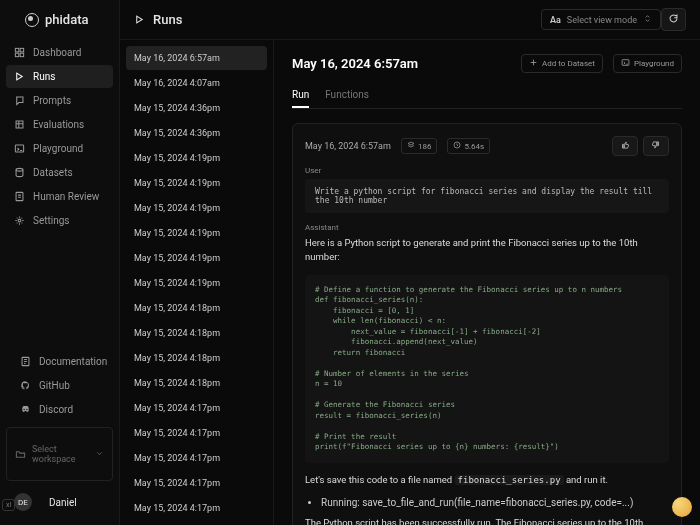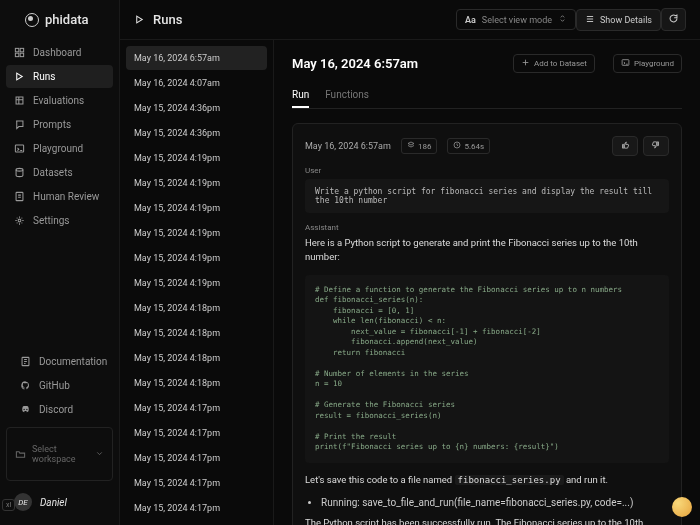--- a/index.html
+++ b/index.html
@@ -1,47 +1,47 @@
 <!DOCTYPE html>
 <html><head>
 <meta charset="utf-8">
 <style>
 * { margin: 0; padding: 0; box-sizing: border-box; font-family: -apple-system, BlinkMacSystemFont, "Segoe UI", Roboto, sans-serif; }
 body { background: #0a0a0a; color: #e5e5e5; font-size: 12px; width: 700px; height: 525px; overflow: hidden; display: flex; }
 .sidebar { width: 120px; background: #0d0d0d; border-right: 1px solid #1a1a1a; display: flex; flex-direction: column; padding: 8px 0; }
-.logo-row { display: flex; align-items: center; gap: 6px; padding: 4px 25px 14px; font-size: 13px; font-weight: 500; }
+.logo-row { display: flex; align-items: center; gap: 6px; padding: 4px 12px 14px; font-size: 13px; font-weight: 500; margin-left: 13px; }
 .logo-circle { width: 14px; height: 14px; border: 1.5px solid #ccc; border-radius: 50%; position: relative; }
 .logo-circle::after { content: ''; position: absolute; top: 2px; left: 2px; width: 5px; height: 5px; background: #ccc; border-radius: 50%; }
 .nav-section { display: flex; flex-direction: column; gap: 1px; padding: 0 6px; }
 .nav-item { display: flex; align-items: center; gap: 8px; padding: 6px 8px; border-radius: 4px; color: #999; cursor: pointer; font-size: 10px; }
 .nav-item.active { background: #1f1f1f; color: #fff; }
 .nav-icon { width: 11px; height: 11px; display: inline-flex; align-items: center; justify-content: center; flex-shrink: 0; }
 .sidebar-bottom { margin-top: auto; padding: 0 6px; }
 .workspace-row { display: flex; align-items: center; gap: 6px; padding: 16px 8px; color: #666; font-size: 9px; border: 1px solid #222; border-radius: 4px; margin: 6px 0; }
-.user-row { display: flex; align-items: center; gap: 8px; padding: 6px 8px; font-size: 10px; font-style: italic; }
+.user-row { display: flex; align-items: center; gap: 17px; padding: 6px 8px; font-size: 10px; }
 .avatar { width: 18px; height: 18px; border-radius: 50%; background: #333; display: flex; align-items: center; justify-content: center; font-size: 8px; }
 .xs-tag { position: absolute; bottom: 14px; left: 2px; font-size: 7px; border: 1px solid #333; padding: 1px 3px; border-radius: 3px; color: #777; }
 
 .main { flex: 1; display: flex; flex-direction: column; }
 .topbar { display: flex; align-items: center; gap: 6px; padding: 8px 14px; border-bottom: 1px solid #1a1a1a; }
 .topbar-title { display: flex; align-items: center; gap: 8px; font-size: 13px; font-weight: 500; }
 .topbar-right { margin-left: auto; display: flex; align-items: center; }
 .select-view { display: flex; align-items: center; gap: 6px; border: 1px solid #2a2a2a; padding: 4px 8px; border-radius: 4px; font-size: 9px; color: #888; }
 .btn { display: flex; align-items: center; gap: 5px; border: 1px solid #2a2a2a; background: #161616; padding: 4px 8px; border-radius: 4px; font-size: 9px; color: #ccc; cursor: pointer; }
 .btn.icon-only { padding: 4px 6px; }
 
 .content-row { display: flex; flex: 1; min-height: 0; }
 .runs-list { width: 154px; border-right: 1px solid #1a1a1a; overflow-y: auto; padding: 6px; }
 .run-item { padding: 7px 8px; border-radius: 4px; font-size: 9px; color: #ccc; cursor: pointer; margin-bottom: 1px; }
 .run-item.active { background: #222; }
 
 .detail { flex: 1; overflow-y: auto; padding: 14px 18px; }
 .detail-header { display: flex; align-items: center; justify-content: space-between; margin-bottom: 10px; }
 .detail-title { font-size: 13px; font-weight: 600; color: #fff; }
-.detail-actions { display: flex; gap: 18px; }
+.detail-actions { display: flex; gap: 10px; }
 .small-btn { display: flex; align-items: center; gap: 4px; border: 1px solid #2a2a2a; padding: 3px 7px; border-radius: 4px; font-size: 8px; color: #999; cursor: pointer; }
 
 .tabs { display: flex; gap: 16px; border-bottom: 1px solid #222; margin-bottom: 14px; }
 .tab { padding: 6px 0; font-size: 10px; color: #777; cursor: pointer; border-bottom: 2px solid transparent; }
 .tab.active { color: #fff; border-bottom-color: #fff; }
 
 .card { border: 1px solid #222; border-radius: 6px; padding: 12px; background: #0f0f0f; }
 .card-head { display: flex; align-items: center; gap: 10px; margin-bottom: 10px; }
 .ts { font-size: 9px; color: #aaa; }
 .meta-chip { display: flex; align-items: center; gap: 3px; border: 1px solid #2a2a2a; padding: 2px 5px; border-radius: 3px; font-size: 8px; color: #999; }
@@ -87,32 +87,32 @@
         <span class="nav-icon">
           <svg viewBox="0 0 16 16" width="11" height="11">
             <path d="M4 3l8 5-8 5z"></path>
           </svg>
         </span>
         <span>Runs</span>
       </div>
       <div class="nav-item">
         <span class="nav-icon">
           <svg viewBox="0 0 16 16" width="11" height="11">
+            <path d="M3 3h10v8H7l-3 3V3z"></path>
+          </svg>
+        </span>
+        <span>Prompts</span>
+      </div>
+      <div class="nav-item">
+        <span class="nav-icon">
+          <svg viewBox="0 0 16 16" width="11" height="11">
             <path d="M3 3h10v10H3z M3 7h10 M7 3v10"></path>
           </svg>
         </span>
         <span>Evaluations</span>
-      </div>
-      <div class="nav-item">
-        <span class="nav-icon">
-          <svg viewBox="0 0 16 16" width="11" height="11">
-            <path d="M3 3h10v8H7l-3 3V3z"></path>
-          </svg>
-        </span>
-        <span>Prompts</span>
       </div>
       <div class="nav-item">
         <span class="nav-icon">
           <svg viewBox="0 0 16 16" width="11" height="11">
             <rect x="2" y="3" width="12" height="10" rx="1"></rect>
             <path d="M5 7l2 2-2 2M9 11h3"></path>
           </svg>
         </span>
         <span>Playground</span>
       </div>
@@ -204,26 +204,20 @@
         </span>
       <span>Runs</span>
     </div>
     <div class="topbar-right">
       <div class="select-view">
         <span style="color:#ccc;font-weight:600">Aa</span>
         <span>Select view mode</span>
         <span><svg viewBox="0 0 16 16" width="9" height="9">
               <path d="M5 6l3-3 3 3M5 10l3 3 3-3"></path>
             </svg></span>
-      </div>
-      <div class="btn">
-        <span><svg viewBox="0 0 16 16" width="10" height="10">
-              <path d="M3 4h10M3 8h10M3 12h10"></path>
-            </svg></span>
-        <span>Show Details</span>
       </div>
       <div class="btn icon-only">
         <span><svg viewBox="0 0 16 16" width="11" height="11">
               <path d="M13 8a5 5 0 1 1-2-4l2-1v4h-4"></path>
             </svg></span>
       </div>
     </div>
   </div>
 
   <div class="content-row">

